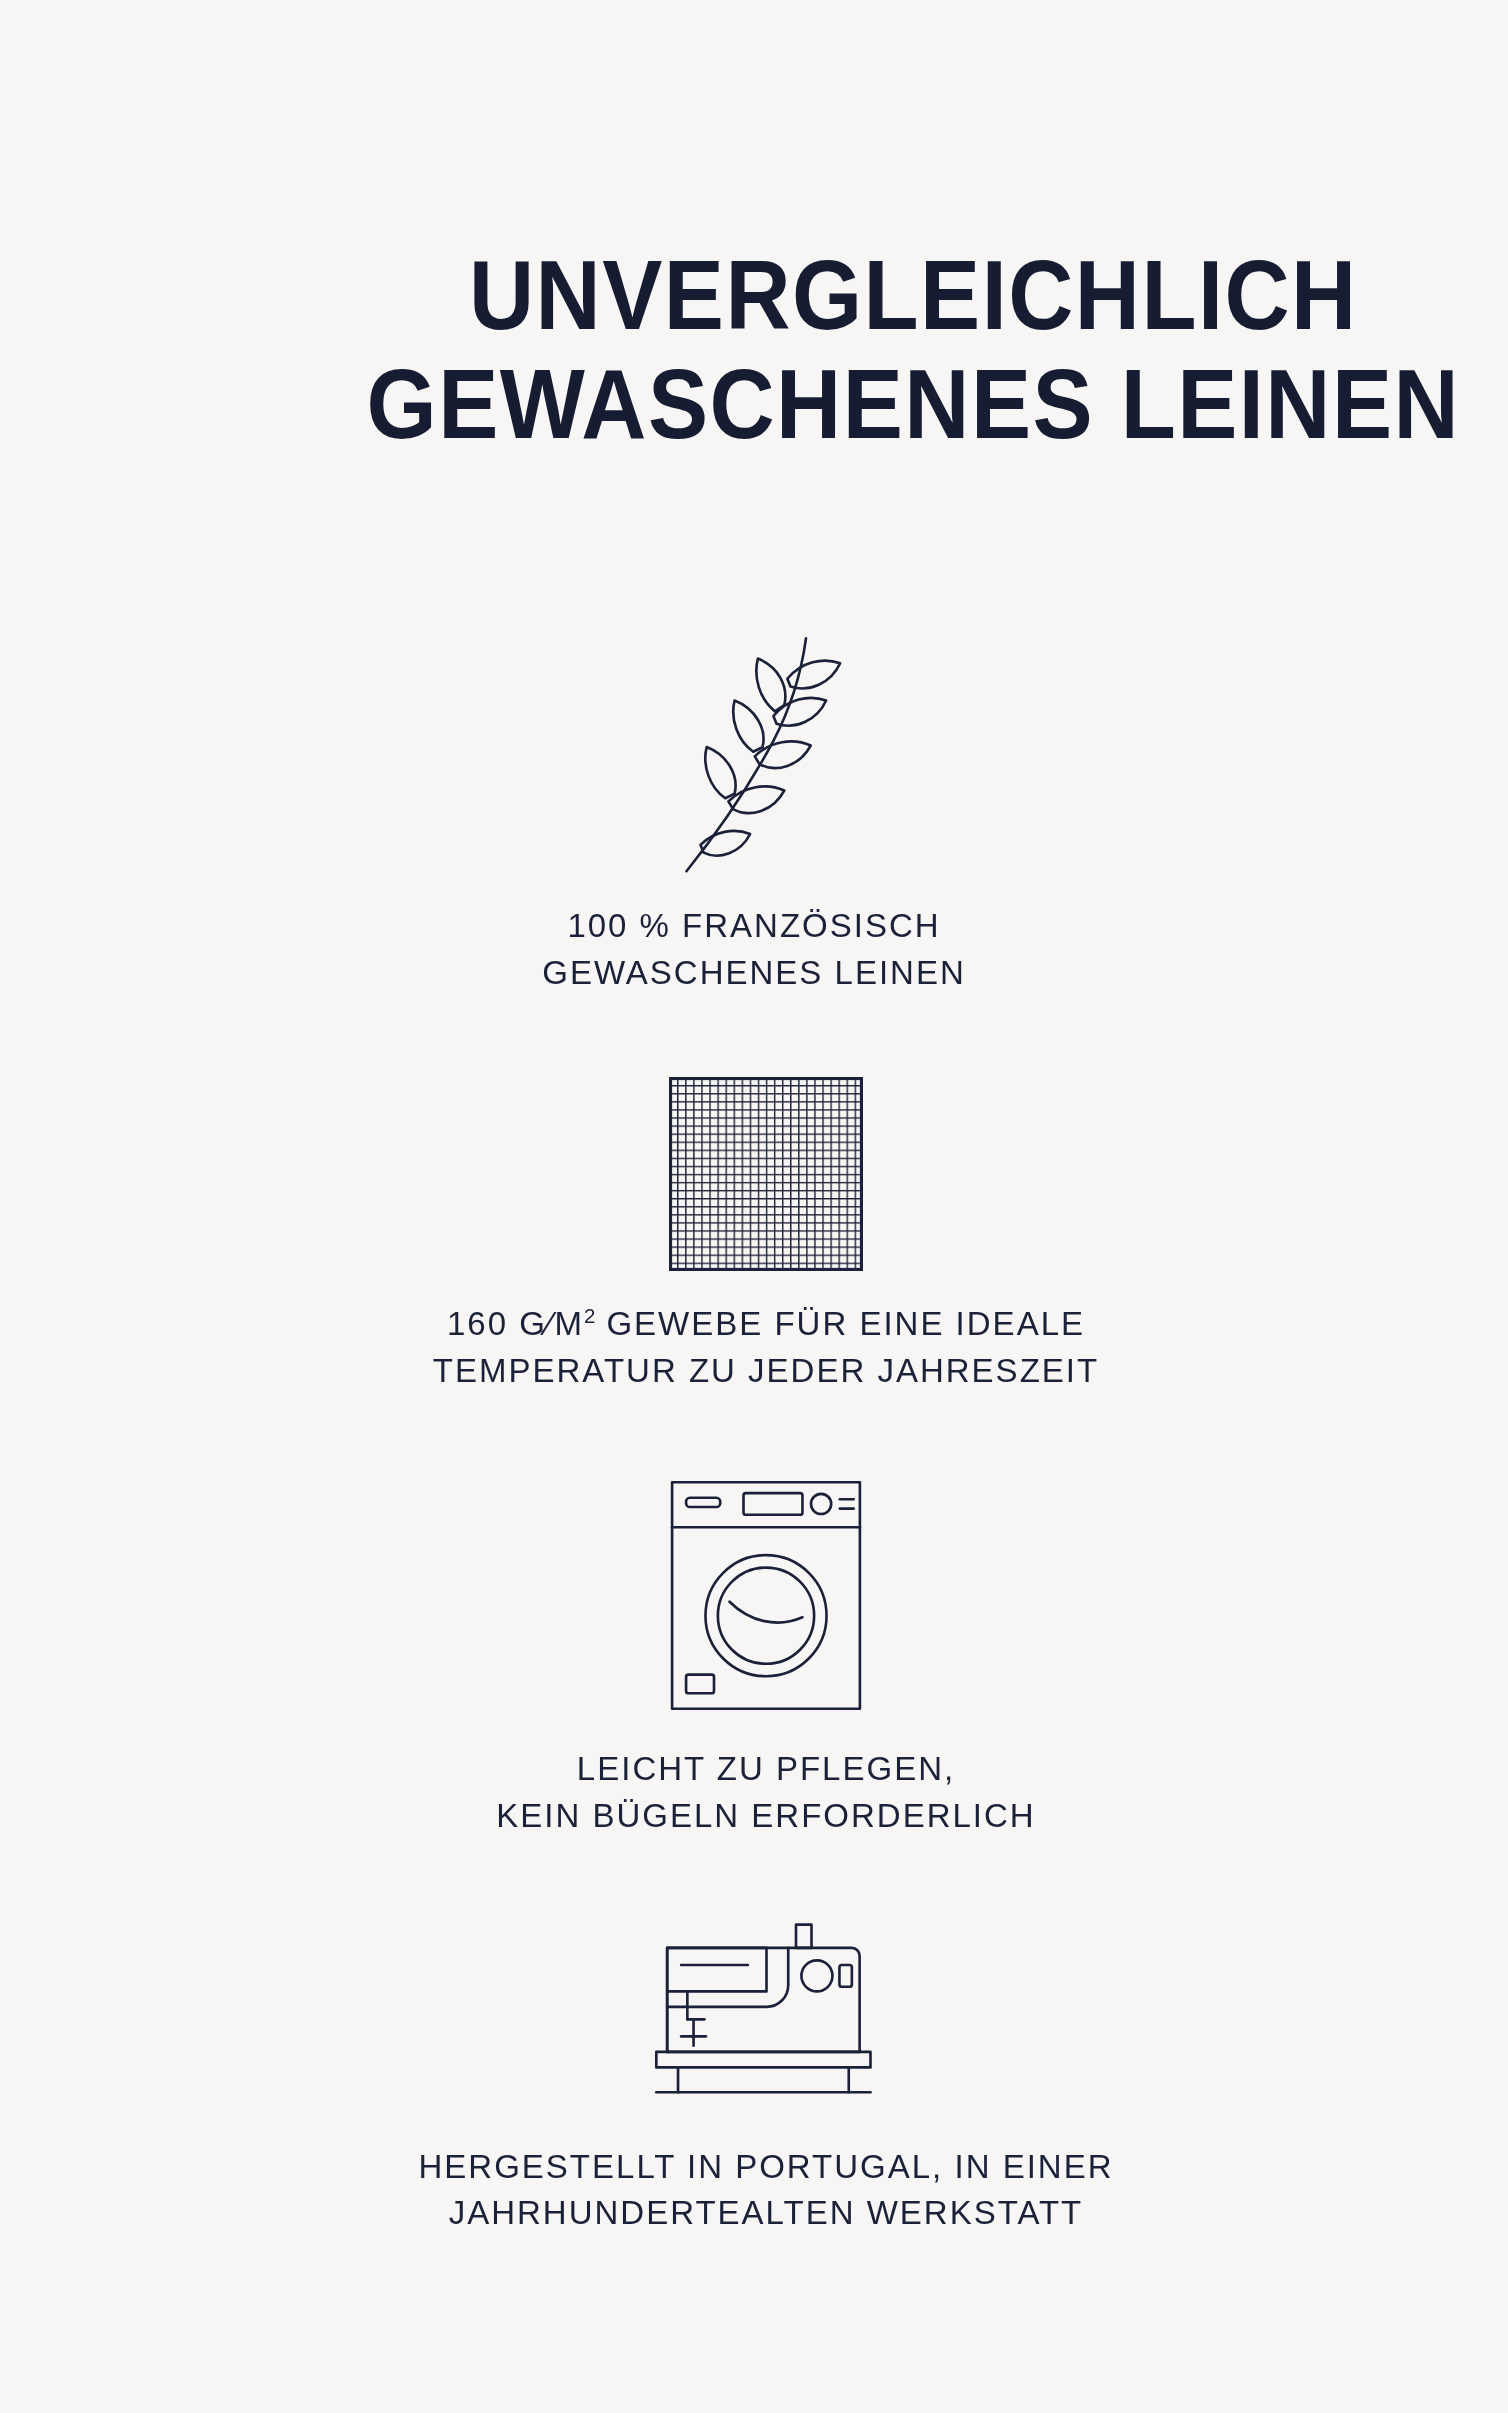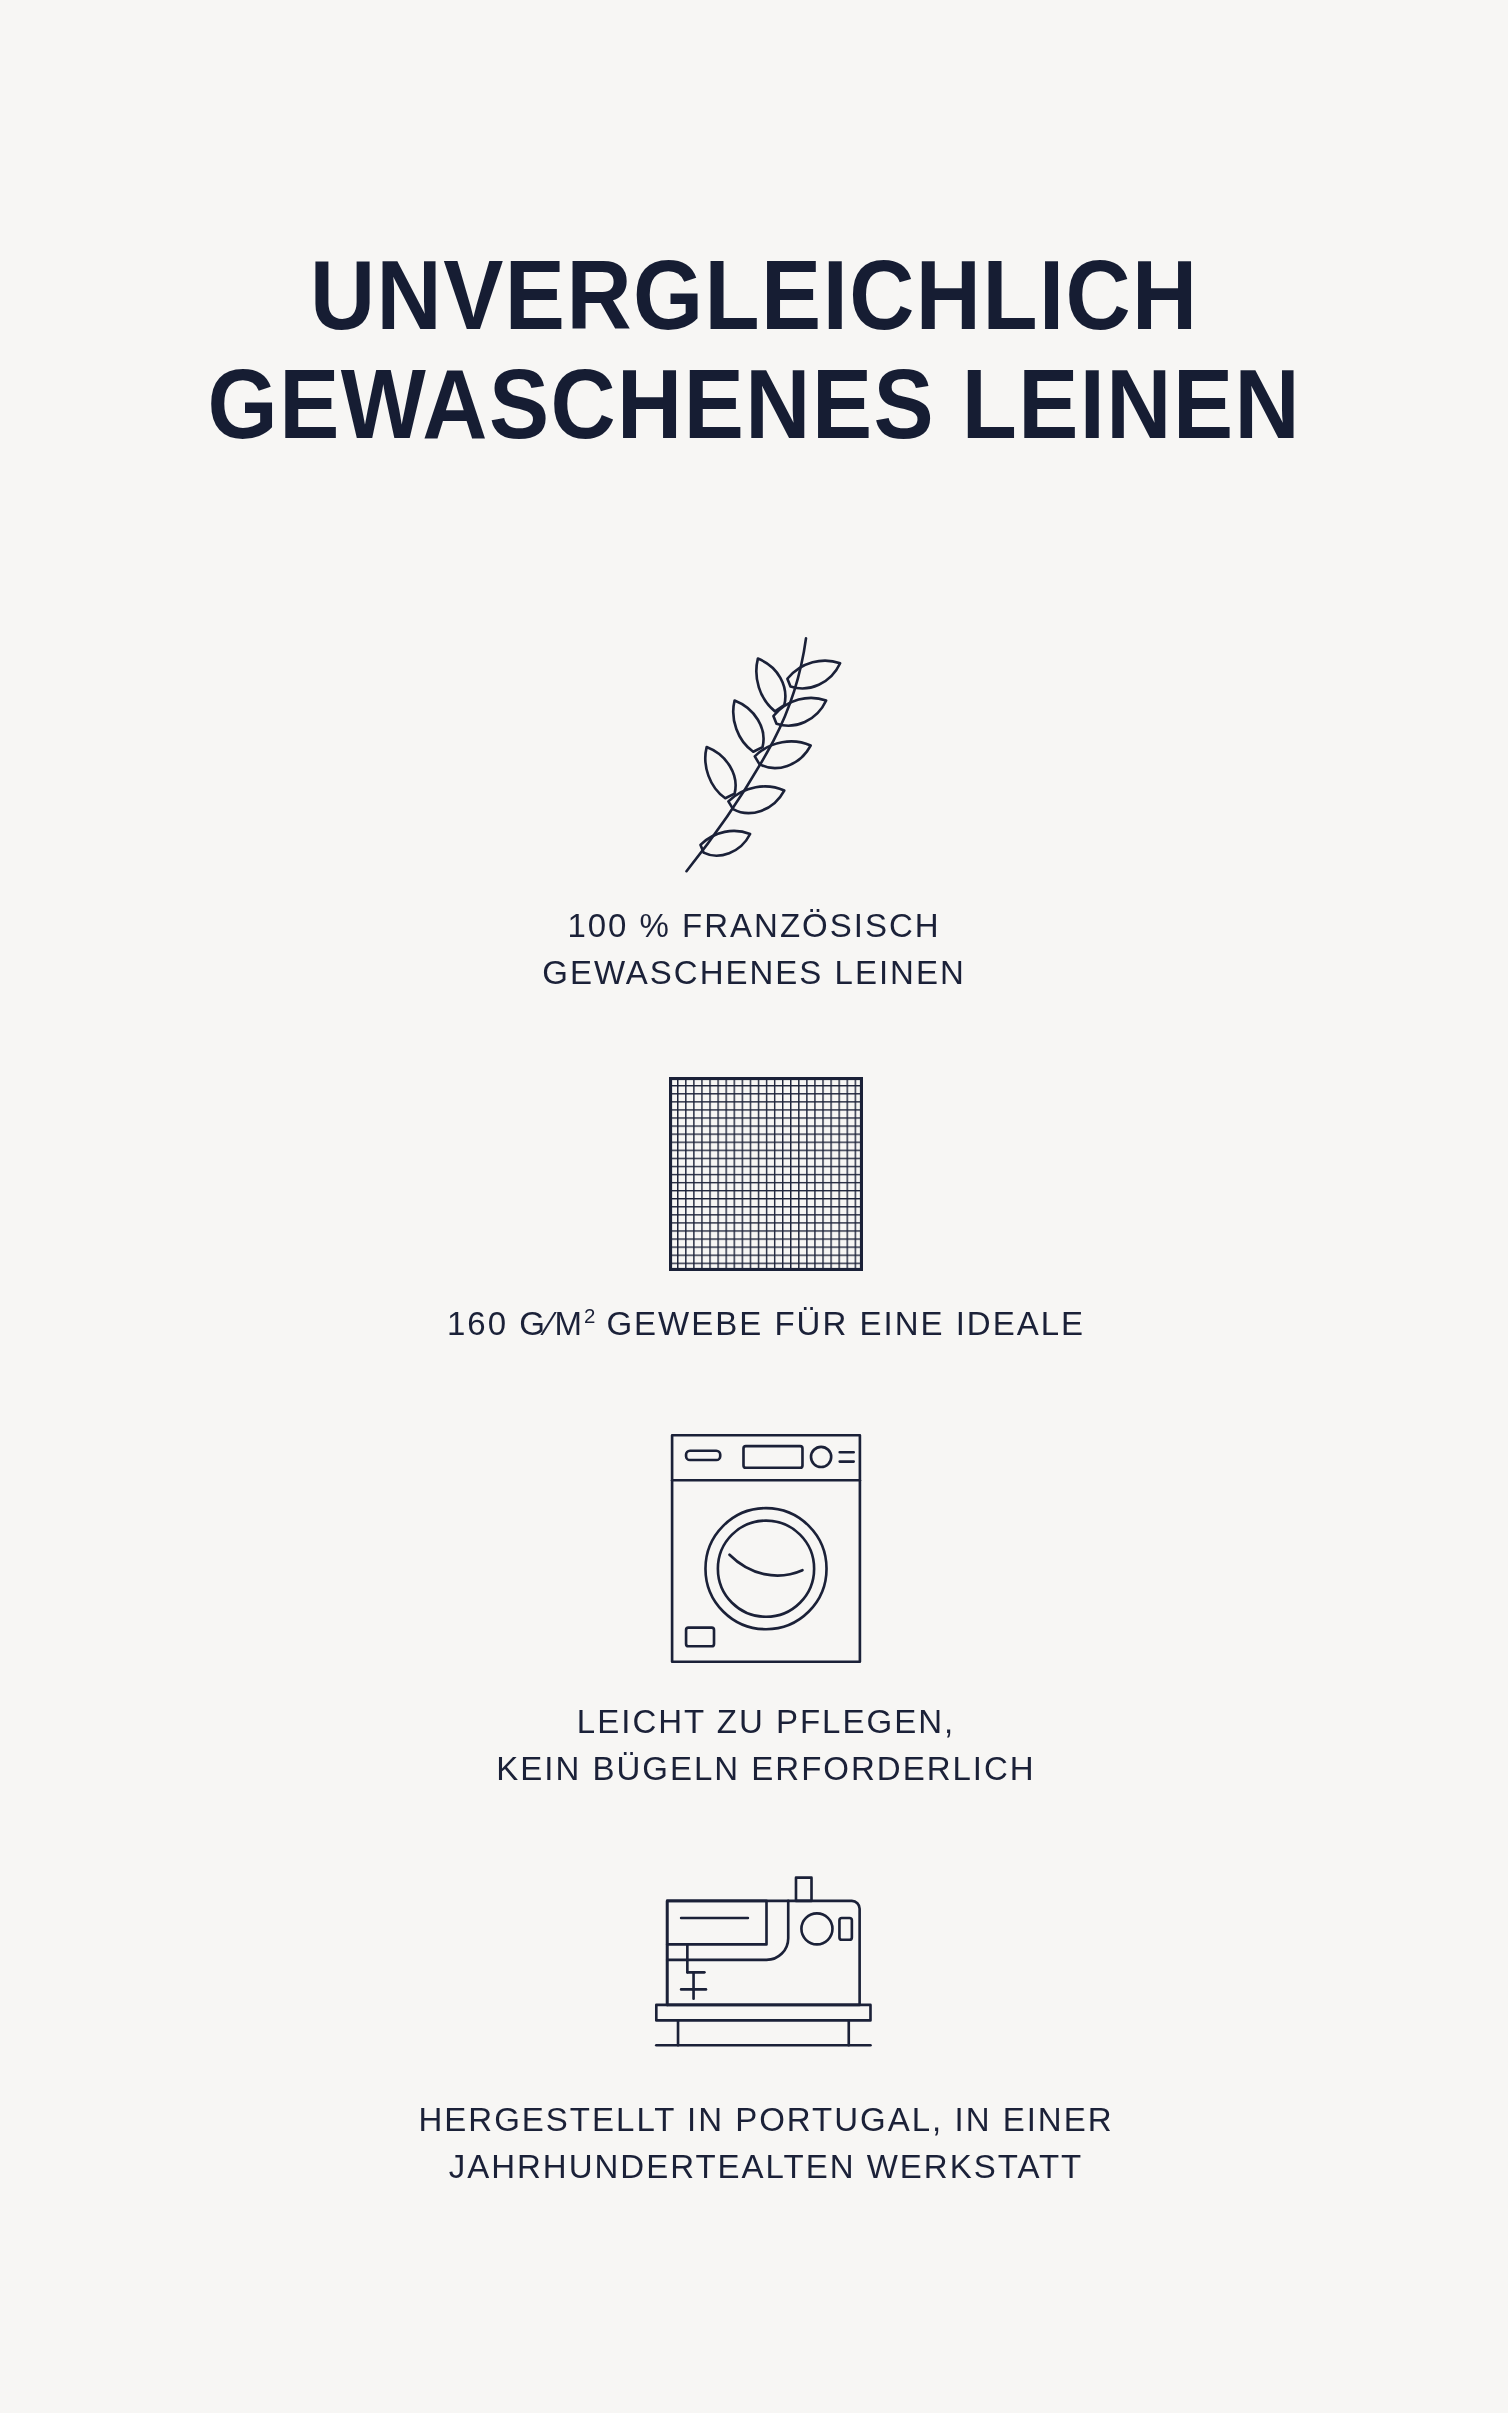--- a/index.html
+++ b/index.html
@@ -14,21 +14,21 @@
     color: #1b2138;
     overflow: hidden;
   }
 
   .page {
     width: 1508px;
     height: 1998px;
     box-sizing: border-box;
     display: flex;
     flex-direction: column;
-    align-items: center;
+    align-items: flex-end;
     padding-top: 177px;
   }
 
   
   .headline {
     text-align: center;
     font-weight: 700;
     letter-spacing: 0.8px;
     line-height: 1.06;
     color: #161d33;
@@ -126,20 +126,21 @@
               <rect width="10.4" height="10.4" fill="none"></rect>
               <path d="M0 0 H10.4 M0 0 V10.4" stroke="#1b2138" stroke-width="3.6"></path>
             </pattern>
           </defs>
           <rect x="2" y="2" width="246" height="246" fill="url(#weave)"></rect>
           <rect x="2" y="2" width="246" height="246" fill="none" stroke="#1b2138" stroke-width="4"></rect>
         </svg>
       </div>
       <div class="feature-caption">
         <span class="cl"><span>160 G</span>⁄<span>M</span><span class="sup">2</span><span> GEWEBE FÜR EINE IDEALE</span></span>
+        <span class="cl">TEMPERATUR ZU JEDER JAHRESZEIT</span>
       </div>
     </div>
 
     <div class="feature">
       <div class="feature-icon icon-washer">
         <svg width="194" height="233" viewBox="0 0 250 300" fill="none" stroke="#1b2138" stroke-width="3.4" stroke-linecap="round" stroke-linejoin="round">
           <rect x="4" y="4" width="242" height="292"></rect>
           <path d="M4 62 H246"></path>
           <rect x="22" y="24" width="44" height="12" rx="5"></rect>
           <rect x="96" y="18" width="76" height="28" rx="3"></rect>

